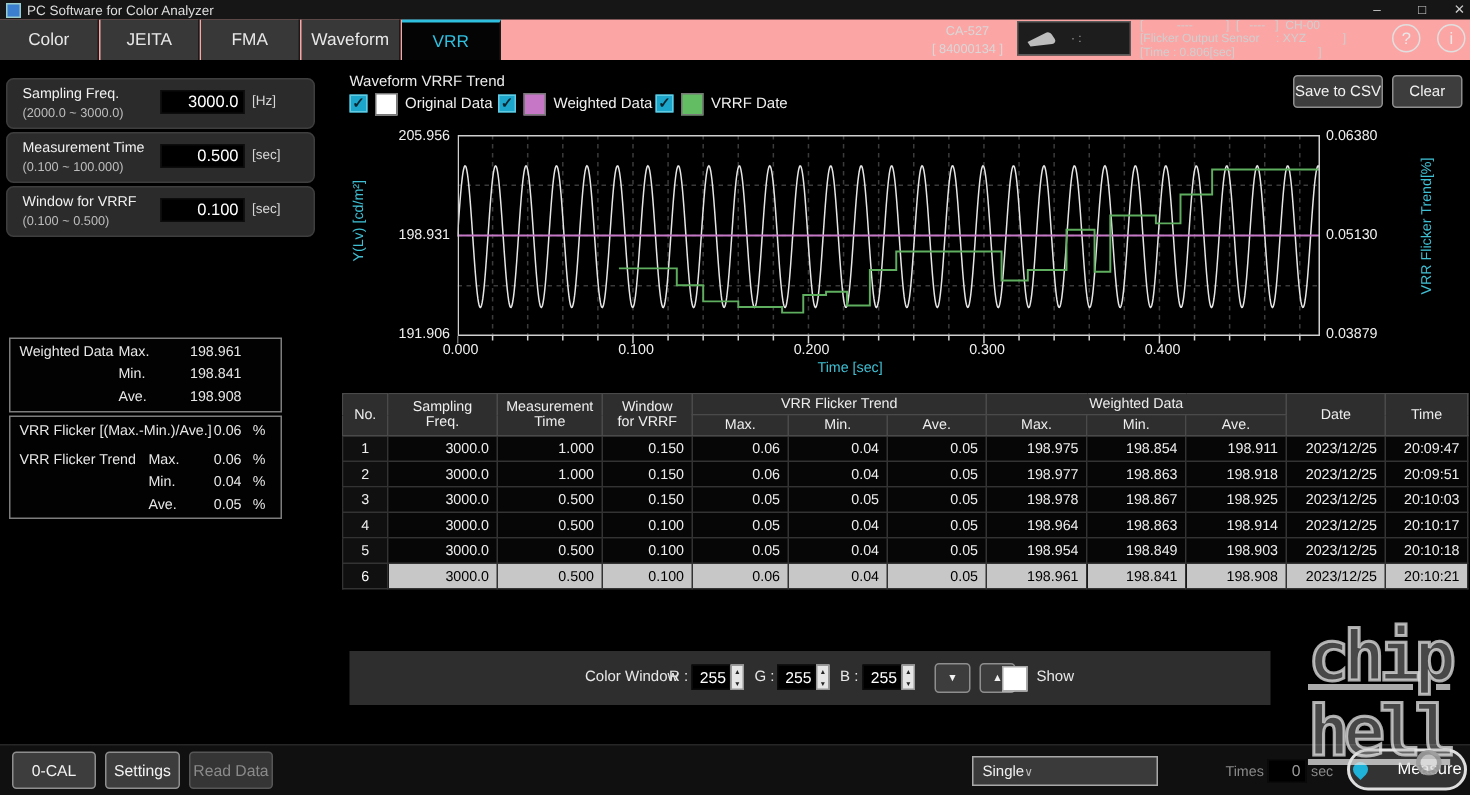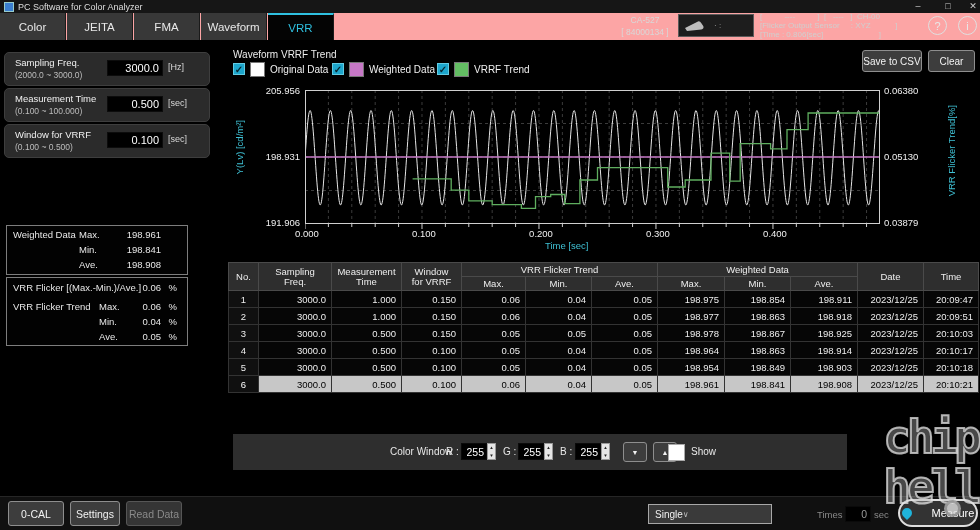--- a/index.html
+++ b/index.html
@@ -88,23 +88,23 @@
     color:#f0f0f0;font-size:10px;display:flex;align-items:center;padding:0 6px;box-sizing:border-box;justify-content:flex-start;}
   .dim-input{position:absolute;top:9px;height:16px;background:#000;border:1px solid #0a0a0a;color:#9a9a9a;
     font-size:10.5px;text-align:right;padding:0 3px;box-sizing:border-box;font-family:"Liberation Sans",sans-serif;}
   .dim-label{position:absolute;top:12px;color:#8a8a8a;font-size:9.5px;}
   #measure-btn{position:absolute;left:898px;top:499px;width:80px;height:28px;background:#333;border:2px solid #dedede;
     border-radius:15px;color:#fff;font-size:11px;display:flex;align-items:center;justify-content:center;gap:20px;box-sizing:border-box;}
   #measure-drop{width:10px;height:10px;background:#1fb3da;border-radius:50% 50% 50% 0;transform:rotate(-45deg);}
 
   
   #wm-url{left:628px;top:491px;font-size:22px;color:rgba(214,214,214,0.88);letter-spacing:0.5px;pointer-events:none;z-index:50;}
-  #wm-logo{left:872px;top:412px;width:106px;text-align:right;font-family:"DejaVu Sans Mono",monospace;
+  #wm-logo{left:872px;top:412px;width:106px;text-align:left;font-family:"DejaVu Sans Mono",monospace;
     font-weight:bold;font-size:46px;line-height:50px;color:rgba(180,180,180,0.40);
-    -webkit-text-stroke:2px rgba(228,228,228,0.75);letter-spacing:-4px;pointer-events:none;z-index:51;}
+    -webkit-text-stroke:2px rgba(228,228,228,0.75);letter-spacing:-4px;pointer-events:none;z-index:51;text-decoration:underline;}
   #wm-dot{left:944px;top:500px;width:17px;height:17px;border-radius:50%;background:rgba(225,225,225,0.8);
     border:3px solid rgba(120,120,120,0.6);box-sizing:border-box;pointer-events:none;z-index:52;}
 </style>
 </head>
 <body>
 
 <div id="stage">
 
   <div class="abs" id="titlebar">
     <span id="app-icon"></span>
@@ -208,21 +208,21 @@
     <span class="legend-label">Original Data</span>
   </div>
   <div class="abs legend-item" style="left:332px;">
     <span class="cb">✓</span>
     <span class="swatch" style="background:#c678c6;"></span>
     <span class="legend-label">Weighted Data</span>
   </div>
   <div class="abs legend-item" style="left:437px;">
     <span class="cb">✓</span>
     <span class="swatch" style="background:#63bd63;"></span>
-    <span class="legend-label">VRRF Trend</span>
+    <span class="legend-label">VRRF Date</span>
   </div>
   <div class="abs btn" id="save-csv-btn">Save to CSV</div>
   <div class="abs btn" id="clear-btn">Clear</div>
 
   <div class="abs ytick" style="left:254px;top:85px;">205.956</div>
   <div class="abs ytick" style="left:254px;top:151px;">198.931</div>
   <div class="abs ytick" style="left:254px;top:217px;">191.906</div>
   <div class="abs vlabel" style="left:234px;top:120px;">Y(Lv) [cd/m²]</div>
   <div class="abs ytick-r" style="left:884px;top:85px;">0.06380</div>
   <div class="abs ytick-r" style="left:884px;top:151px;">0.05130</div>

